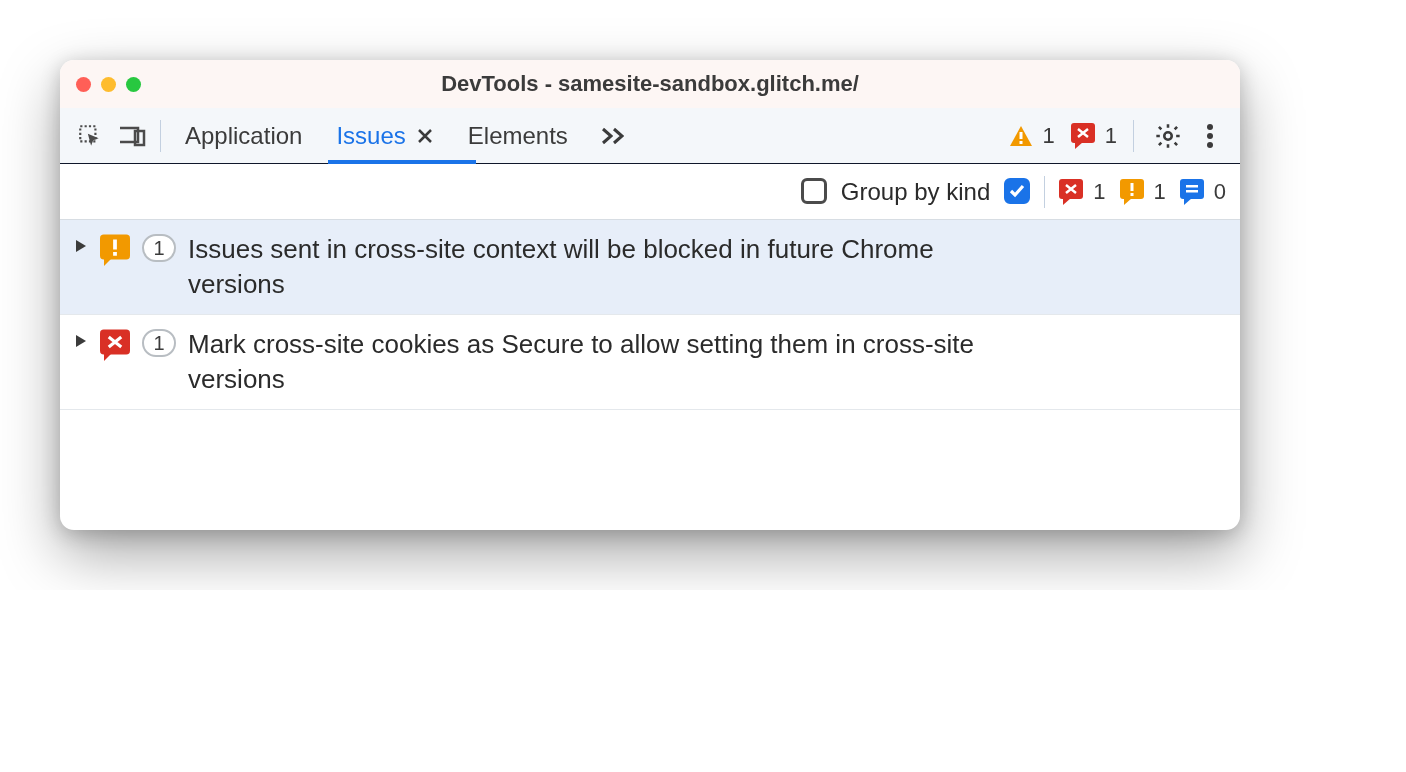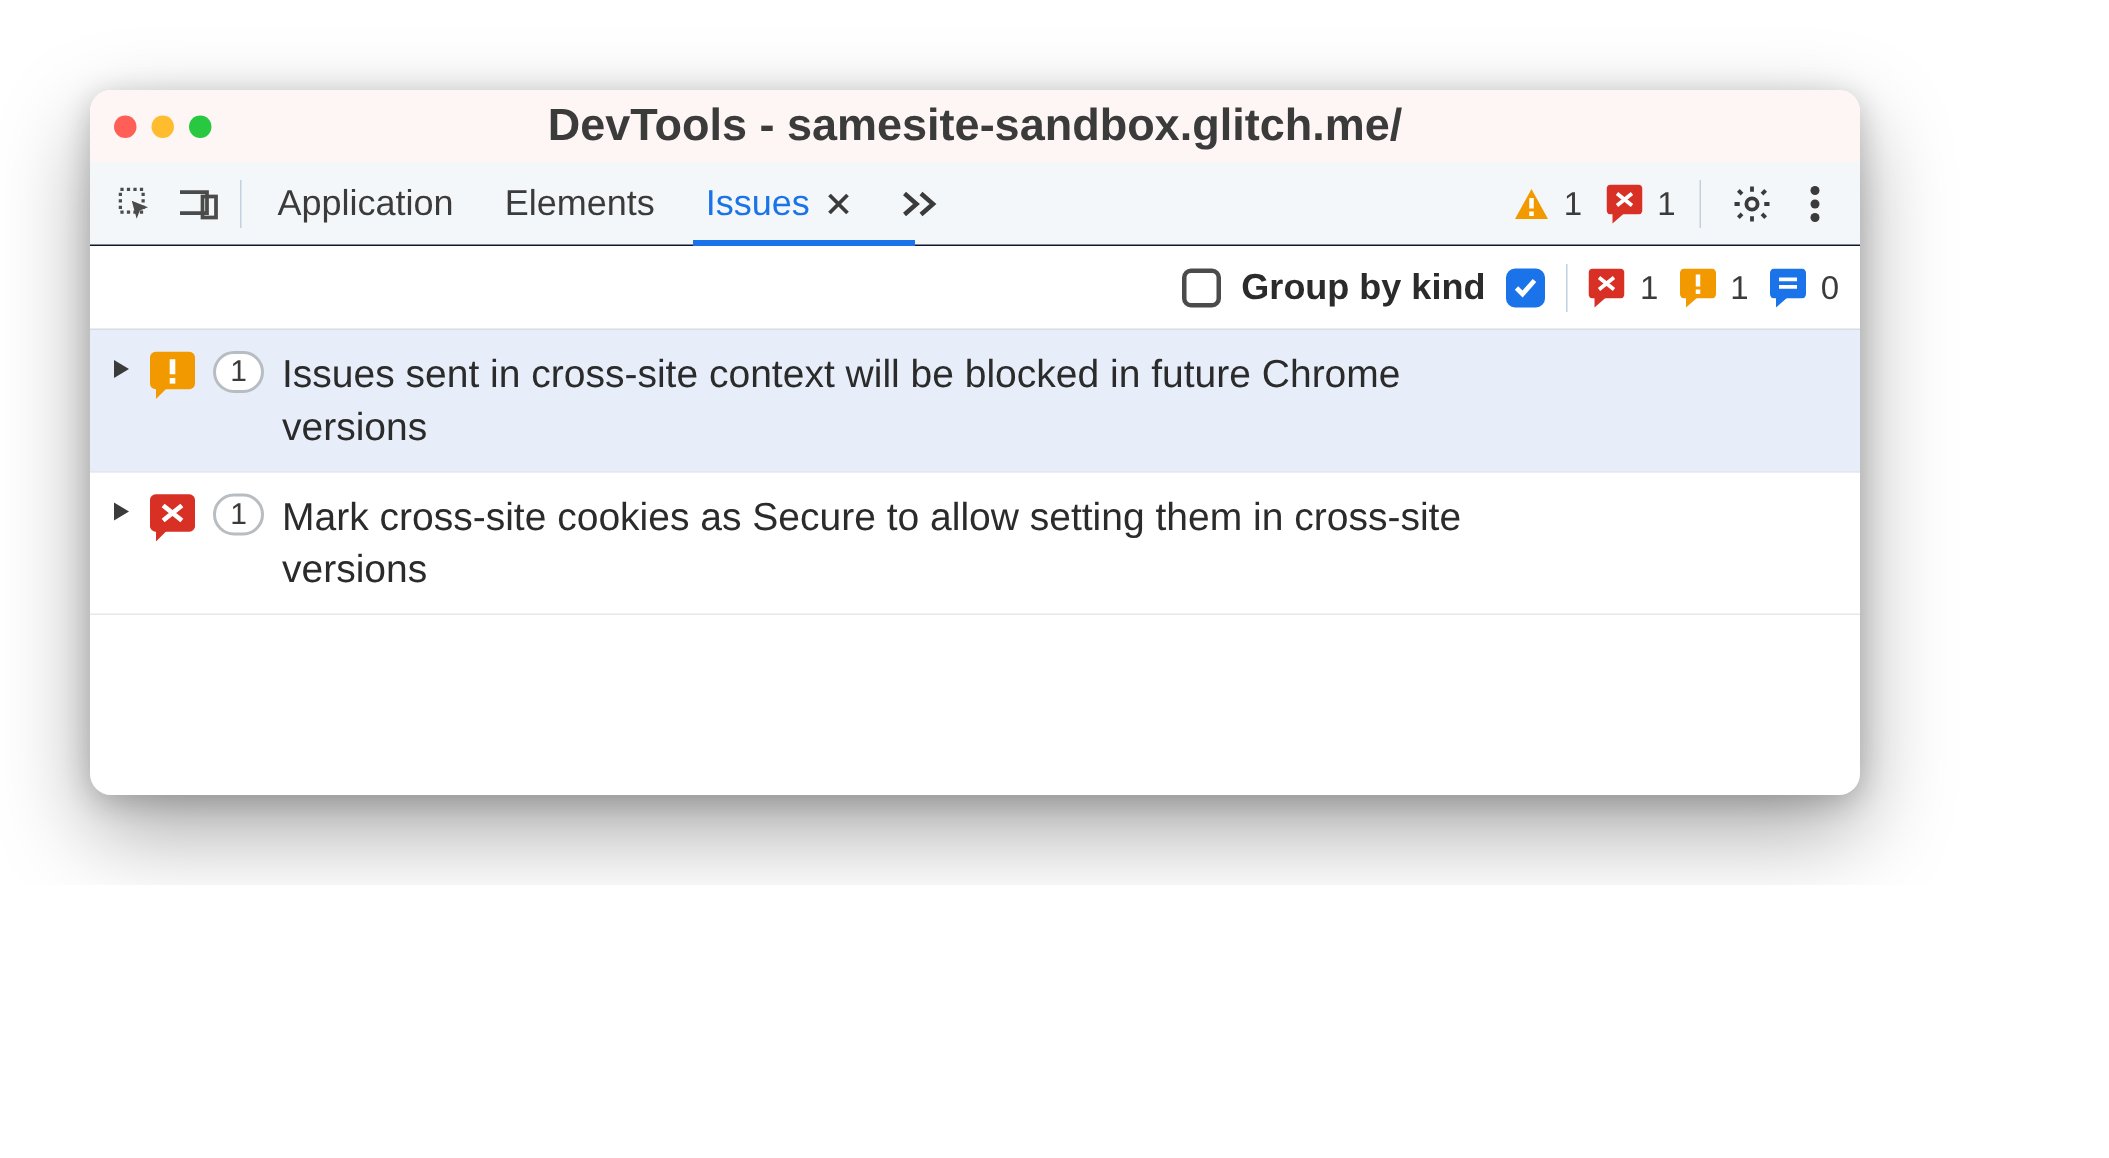--- a/index.html
+++ b/index.html
@@ -24,21 +24,21 @@
     padding: 0 16px;
     position: relative;
   }
   .traffic-lights { display: flex; gap: 10px; }
   .tl { width: 15px; height: 15px; border-radius: 50%; }
   .tl.red { background: #ff5f57; }
   .tl.yellow { background: #febc2e; }
   .tl.green { background: #28c840; }
   .title {
     position: absolute; left: 0; right: 0; text-align: center;
-    font-size: 30px; font-weight: 600; color: #3b3b3b;
+    font-size: 22px; font-weight: 600; color: #3b3b3b;
     pointer-events: none;
   }
   
   .tabbar {
     display: flex;
     align-items: center;
     height: 56px;
     padding: 0 12px;
     border-bottom: 1px solid #0f172a;
     background: #f4f7fa;
@@ -67,21 +67,21 @@
     display: flex; align-items: center; gap: 10px;
     font-size: 22px; color: #3b3b3b;
   }
   
   .filterbar {
     height: 56px; display: flex; align-items: center;
     padding: 0 14px; border-bottom: 1px solid #d7dde3;
     gap: 14px; font-size: 24px; color: #2b2b2b;
     justify-content: flex-end;
   }
-  .filterbar .left { display: flex; align-items: center; gap: 14px; font-weight: bold; }
+  .filterbar .left { display: flex; align-items: flex-start; gap: 14px; }
   .checkbox {
     width: 26px; height: 26px; border: 3px solid #4b4b4b;
     border-radius: 6px; display: inline-flex;
     align-items: center; justify-content: center;
     background: #fff;
   }
   .checkbox.checked { background: #1a73e8; border-color: #1a73e8; }
   .checkbox.checked svg { stroke: #fff; }
   .filterbar .divider2 {
     width: 1px; height: 32px; background: #c3d0e0;
@@ -139,30 +139,30 @@
       <svg width="28" height="22" viewBox="0 0 28 22" fill="none" stroke="#4b4b4b" stroke-width="2.5">
         <path d="M2 3 H20 V17 H2"></path>
         <rect x="17" y="6" width="9" height="14"></rect>
       </svg>
     </span>
     <div class="divider"></div>
 
     <div class="tab">
       <span>Application</span>
     </div>
-    <div class="tab">
-      <span>Elements</span>
-    </div>
     <div class="tab active">
       <span>Issues</span>
       <span class="tab-close">
         <svg width="18" height="18" viewBox="0 0 18 18" stroke="#3b3b3b" stroke-width="2.5">
           <path d="M3 3 L15 15 M15 3 L3 15"></path>
         </svg>
       </span>
+    </div>
+    <div class="tab">
+      <span>Elements</span>
     </div>
     <span class="icon-btn" style="margin-left:8px">
       <svg width="28" height="20" viewBox="0 0 28 20" stroke="#3b3b3b" stroke-width="3" fill="none">
         <path d="M3 3 L11 10 L3 17"></path>
         <path d="M14 3 L22 10 L14 17"></path>
       </svg>
     </span>
 
     <div class="flex-spacer"></div>
 

